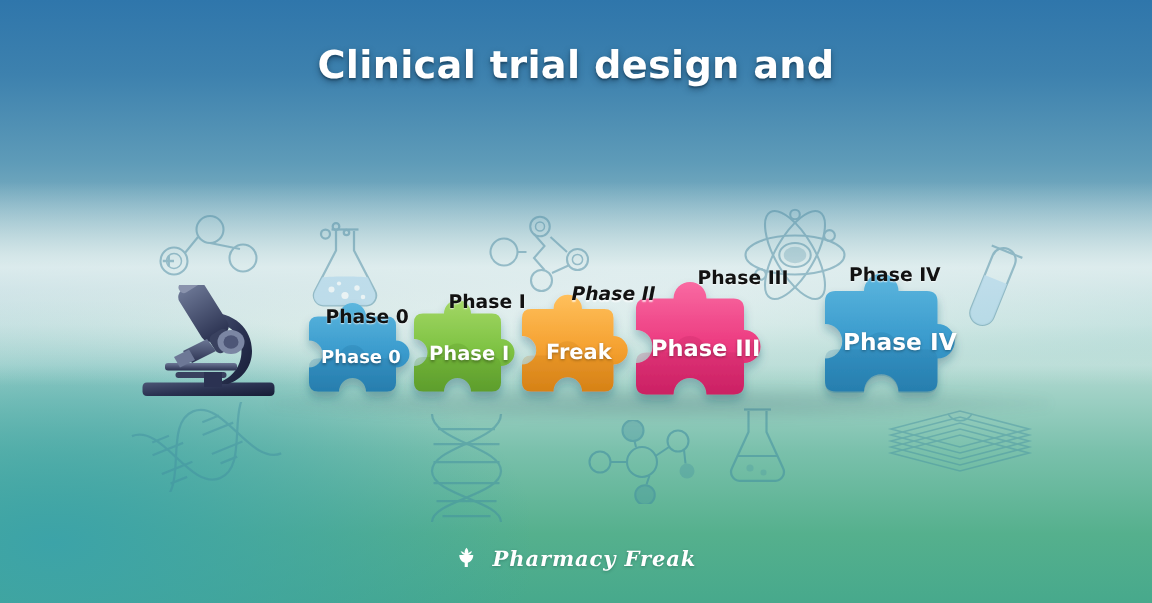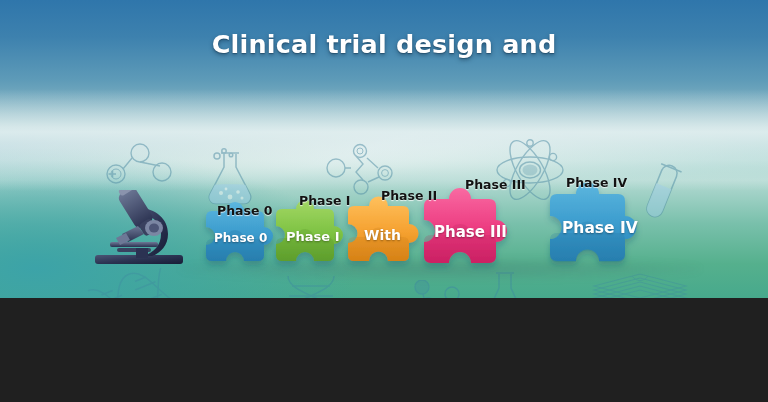--- a/index.html
+++ b/index.html
@@ -1,18 +1,18 @@
 <!DOCTYPE html>
 <html><head>
 <meta charset="utf-8">
 <style>
   html,body{margin:0;padding:0;background:#202020;}
   *{box-sizing:border-box;}
   #stage{
-    position:relative;width:768px;height:298px;overflow:hidden;
+    position:relative;width:768px;height:402px;overflow:hidden;
     font-family:"DejaVu Sans","Liberation Sans",sans-serif;
   }
 
   
   .bg-base{position:absolute;inset:0;
     background:linear-gradient(162deg,#3e7fae 0%,#4b90b5 14%,#6aa8bd 26%,#9ec6c8 36%,#cfe0dc 44%,#e8eff0 49%,#dbeae7 54%,#a9d2cd 62%,#71b9b4 72%,#53ad9f 82%,#4fae8e 92%,#56b186 100%);
   }
   .bg-blue-top{position:absolute;left:0;right:0;top:0;height:56%;
     background:linear-gradient(180deg,#2f76ab 0%,#3d81ae 22%,#5e9bb8 48%,#9dc4c9 76%,rgba(222,236,236,0) 100%);
   }
@@ -315,31 +315,32 @@
       <path d="M550 201
                q0-7 7-7 h19 a11.5 11.5 0 0 1 23 0 h19 q7 0 7 7 v15
                a11.5 11.5 0 0 1 0 23 v15 q0 7 -7 7 h-19 a11.5 11.5 0 0 0 -23 0 h-19 q-7 0 -7 -7 v-15
                a11.5 11.5 0 0 0 0 -23 z" fill="url(#g4)"></path>
       <path d="M550 240 q0-7 7-7 h19 a11.5 11.5 0 0 1 23 0 h19 q7 0 7 7 v15 q0 7 -7 7 h-19 a11.5 11.5 0 0 0 -23 0 h-19 q-7 0 -7 -7 z" fill="#1f6e9c" opacity="0.2"></path>
     </g>
   </svg>
 
   <div class="plabel" style="left:217px;top:203px;">Phase 0</div>
   <div class="plabel" style="left:299px;top:193px;">Phase I</div>
-  <div class="plabel" style="left:381px;top:188px;">Phase II</div>
+  <div class="plabel" style="left:381px;top:188px;font-style:italic;">Phase II</div>
   <div class="plabel" style="left:465px;top:177px;">Phase III</div>
   <div class="plabel" style="left:566px;top:175px;">Phase IV</div>
 
   <div class="ptext" style="left:214px;top:231px;font-size:12px;">Phase 0</div>
   <div class="ptext" style="left:286px;top:229px;font-size:13px;">Phase I</div>
-  <div class="ptext" style="left:364px;top:227px;font-size:14px;">With</div>
+  <div class="ptext" style="left:364px;top:227px;font-size:14px;">Freak</div>
   <div class="ptext" style="left:434px;top:223px;font-size:15px;">Phase III</div>
   <div class="ptext" style="left:562px;top:219px;font-size:15.5px;">Phase IV</div>
 
   <div class="logo">
     <span class="mark">
       <svg width="14" height="15" viewBox="0 0 14 15" fill="#ffffff">
         <path d="M7 1.2c-1 1.1-1.4 2.3-1.2 3.6C4.8 4 4 3.6 3.1 3.5c.6 1.3 1.5 2.1 2.7 2.5H2.2c0 2.6 1.6 4.6 3.6 5.1V14h2.1v-2.9c2-.5 3.6-2.5 3.6-5.1H8.1c1.2-.4 2.1-1.2 2.7-2.5-.9.1-1.7.5-2.6 1.3C8.4 3.5 8 2.3 7 1.2Z"></path>
       </svg>
     </span>
+    <span>Pharmacy Freak</span>
   </div>
 
 </div>
 
 </body></html>

